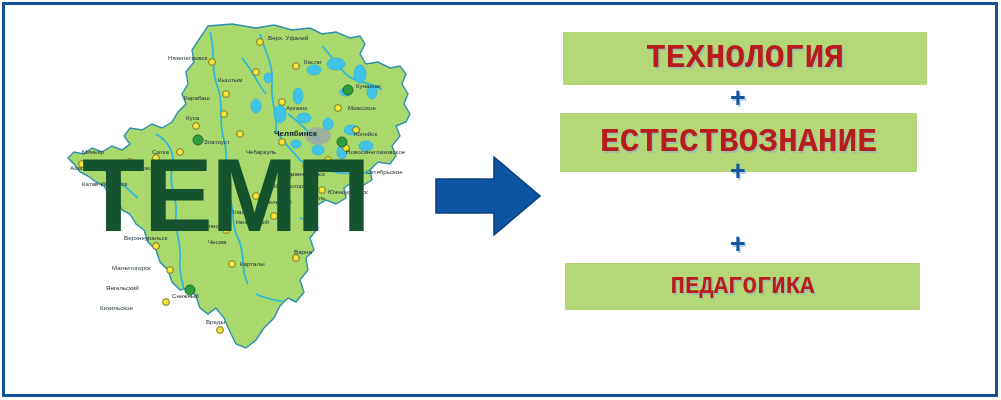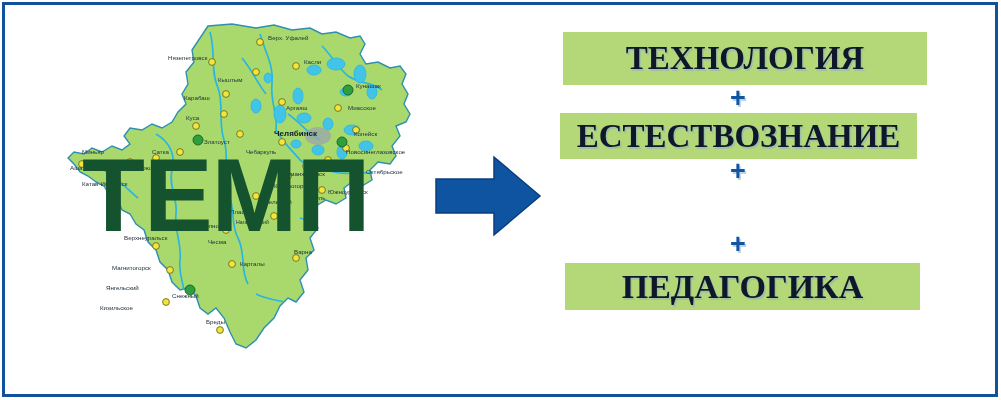--- a/index.html
+++ b/index.html
@@ -81,34 +81,34 @@
     height: 300px;
   }
   .band {
     position: absolute;
     background: #b4d877;
     display: flex;
     align-items: center;
     justify-content: center;
   }
   .band-label {
-    font-family: Liberation Serif, serif;
+    font-family: Liberation Mono, monospace;
     font-weight: bold;
-    color: #0f172a;
+    color: #b91c1c;
     white-space: nowrap;
     text-shadow: 1.5px 1.5px 0 rgba(140,175,205,0.55);
   }
   #band-0 { left: 15px;  top: 6px;   width: 364px; height: 53px; }
   #band-0 .band-label { font-size: 33px; }
-  #band-1 { left: 12px;  top: 87px;  width: 357px; height: 46px; }
+  #band-1 { left: 12px;  top: 87px;  width: 357px; height: 59px; }
   #band-1 .band-label { font-size: 33px; }
   #band-2 { left: 17px;  top: 162px; width: 355px; height: 43px; }
   #band-2 .band-label { font-size: 31px; }
   #band-3 { left: 17px;  top: 237px; width: 355px; height: 47px; }
-  #band-3 .band-label { font-size: 34px; }
+  #band-3 .band-label { font-size: 24px; }
 
   .plus {
     position: absolute;
     width: 40px;
     text-align: center;
     font-family: "Liberation Sans", sans-serif;
     font-weight: bold;
     font-size: 27px;
     color: #1055a0;
     text-shadow: 1.5px 1.5px 0 rgba(140,175,205,0.55);

